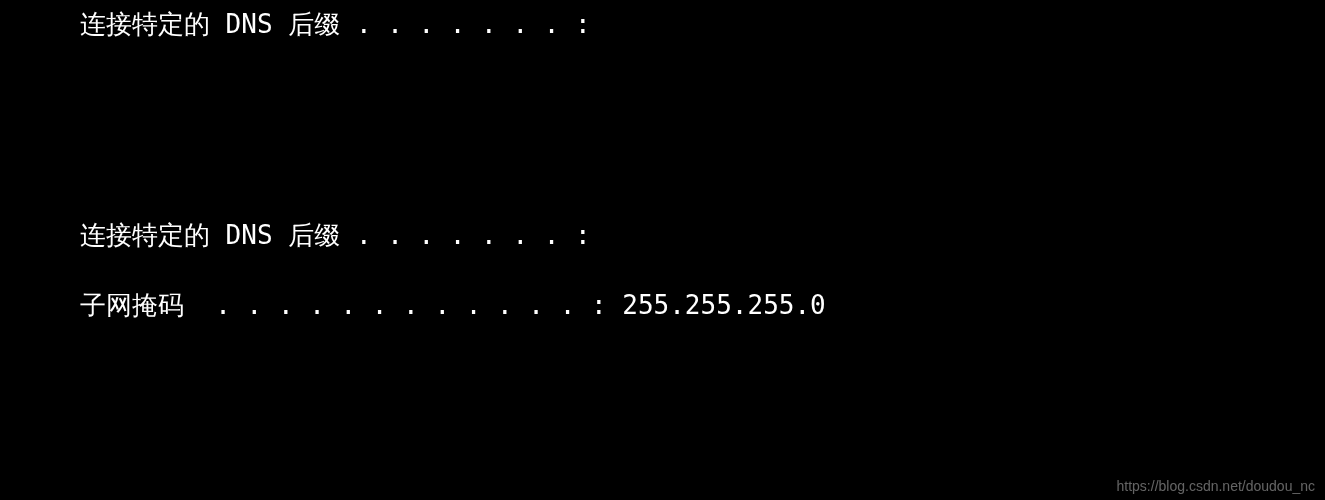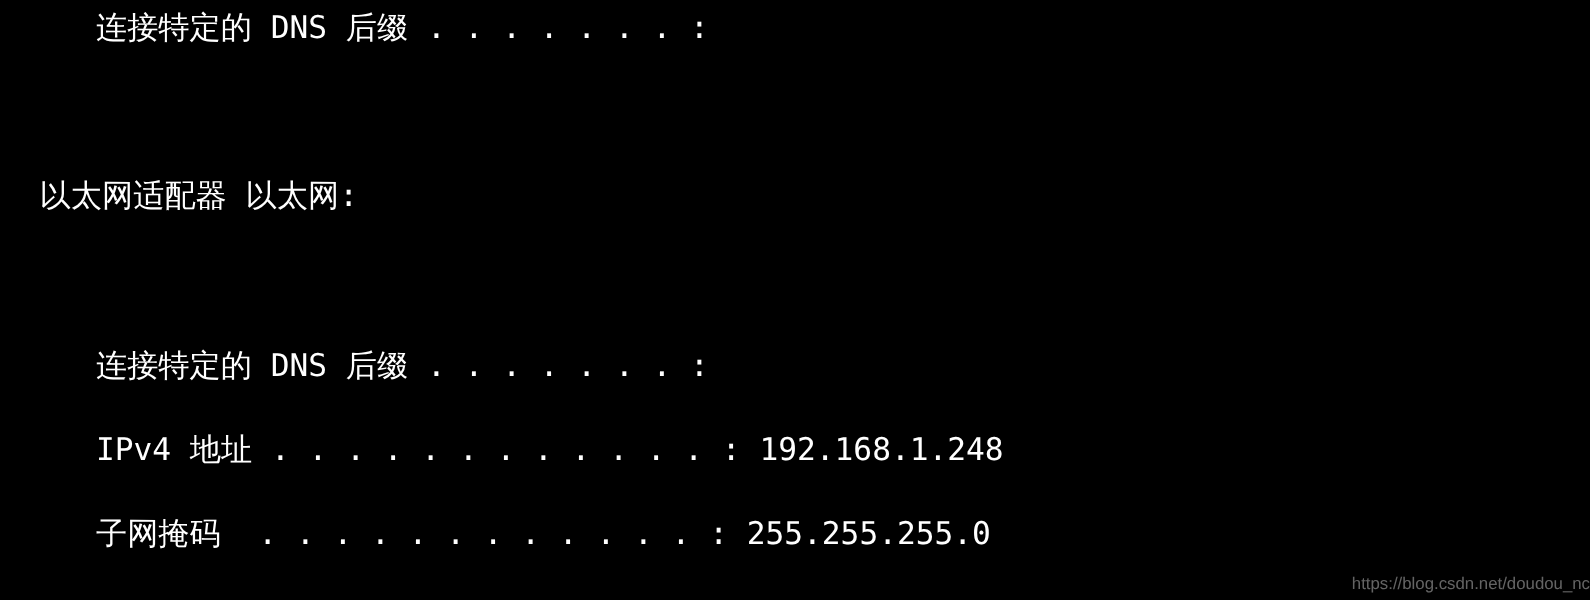--- a/index.html
+++ b/index.html
@@ -26,37 +26,35 @@
       padding-top: 0;
       margin-top: -28px;
     }
     .line {
       white-space: pre;
       margin-left: 19px;
     }
     .watermark {
       position: absolute;
       bottom: 4px;
-      right: 0;
+      right: 10px;
       font-size: 14px;
       color: rgba(200, 200, 200, 0.5);
       font-family: Arial, sans-serif;
       letter-spacing: 0;
     }
   </style>
 </head>
 <body>
 
 <div class="terminal">
 <div class="line">   连接特定的 DNS 后缀 . . . . . . . :</div>
 <div class="line"> </div>
-<div class="line">以太网适配器 以太网:</div>
 <div class="line"> </div>
 <div class="line">   连接特定的 DNS 后缀 . . . . . . . :</div>
-<div class="line">   IPv4 地址 . . . . . . . . . . . . : 192.168.1.248</div>
 <div class="line">   子网掩码  . . . . . . . . . . . . : 255.255.255.0</div>
 
 
 
 
 
 
 
 </div>
 

